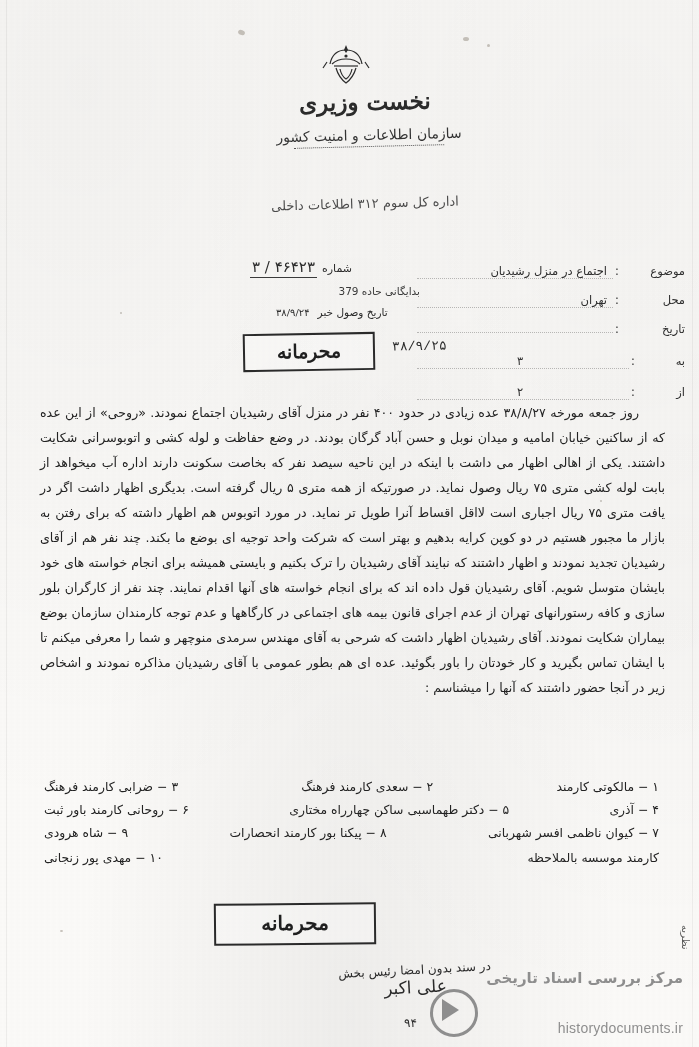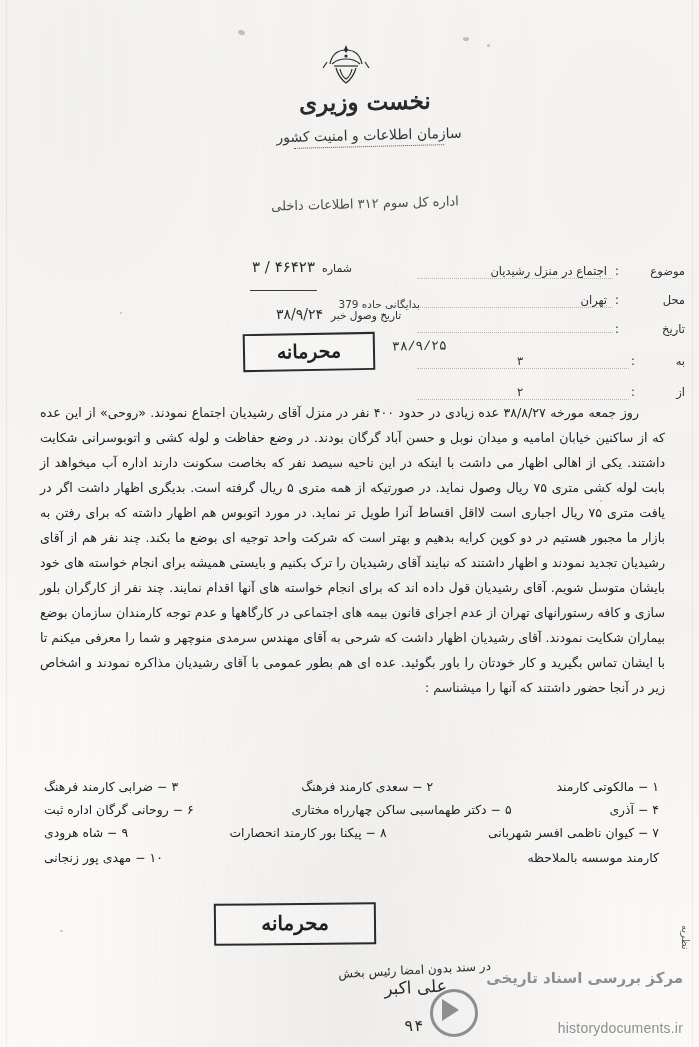--- a/index.html
+++ b/index.html
@@ -144,38 +144,38 @@
     display: flex;
     justify-content: flex-end;
     gap: 5px;
     align-items: baseline;
   }
   .filenum .fn-num {
     font-family: "DejaVu Serif", serif;
     font-size: 15px;
     letter-spacing: 1px;
     border-bottom: 1px solid #3a3a3a;
-    padding: 0 2px 14px 2px;
+    padding: 0 2px 1px 2px;
   }
   .filenum .fn-sub {
     margin-top: 7px;
     text-align: right;
     font-size: 10.5px;
     color: #3a3a3a;
   }
   .recv {
     position: absolute;
     left: 276px;
     top: 306px;
     direction: rtl;
     font-size: 10.5px;
     color: #2b2b2b;
   }
   .recv .r-row { display: flex; gap: 8px; align-items: baseline; justify-content: flex-end; }
-  .recv .r-val { font-family: "DejaVu Serif", serif; font-size: 14px; letter-spacing: 1px; }
+  .recv .r-val { font-family: "DejaVu Serif", serif; font-size: 10px; letter-spacing: 1px; }
 
   
   .stamp {
     position: absolute;
     border: 2px solid #2a2a2a;
     color: #1f1f1f;
     direction: rtl;
     text-align: center;
     font-family: "DejaVu Serif", serif;
     font-weight: 700;
@@ -259,22 +259,22 @@
     line-height: 17px;
   }
   .sig .scribble {
     font-size: 17px;
     letter-spacing: -1px;
   }
   .sig-num {
     position: absolute;
     left: 404px;
     top: 1016px;
-    font-family: Liberation Mono, monospace;
-    font-size: 16px;
+    font-family: Liberation Sans, sans-serif;
+    font-size: 12px;
     color: #2c2c2c;
   }
   .margin-note {
     position: absolute;
     right: 8px;
     top: 925px;
     direction: rtl;
     font-size: 10px;
     color: #3a3a3a;
     writing-mode: vertical-rl;
@@ -442,21 +442,21 @@
       </span>
     </div>
     <div class="nl-row">
       <span class="nl-item">
         <span>۴</span>&nbsp;−&nbsp;<span>آذری</span>
       </span>
       <span class="nl-item">
         <span>۵</span>&nbsp;−&nbsp;<span>دکتر طهماسبی ساکن چهارراه مختاری</span>
       </span>
       <span class="nl-item">
-        <span>۶</span>&nbsp;−&nbsp;<span>روحانی گرگان اداره ثبت</span>
+        <span>۶</span>&nbsp;−&nbsp;<span>روحانی کارمند باور ثبت</span>
       </span>
     </div>
     <div class="nl-row">
       <span class="nl-item">
         <span>۷</span>&nbsp;−&nbsp;<span>کیوان ناظمی افسر شهربانی</span>
       </span>
       <span class="nl-item">
         <span>۸</span>&nbsp;−&nbsp;<span>پیکنا بور کارمند انحصارات</span>
       </span>
       <span class="nl-item">

